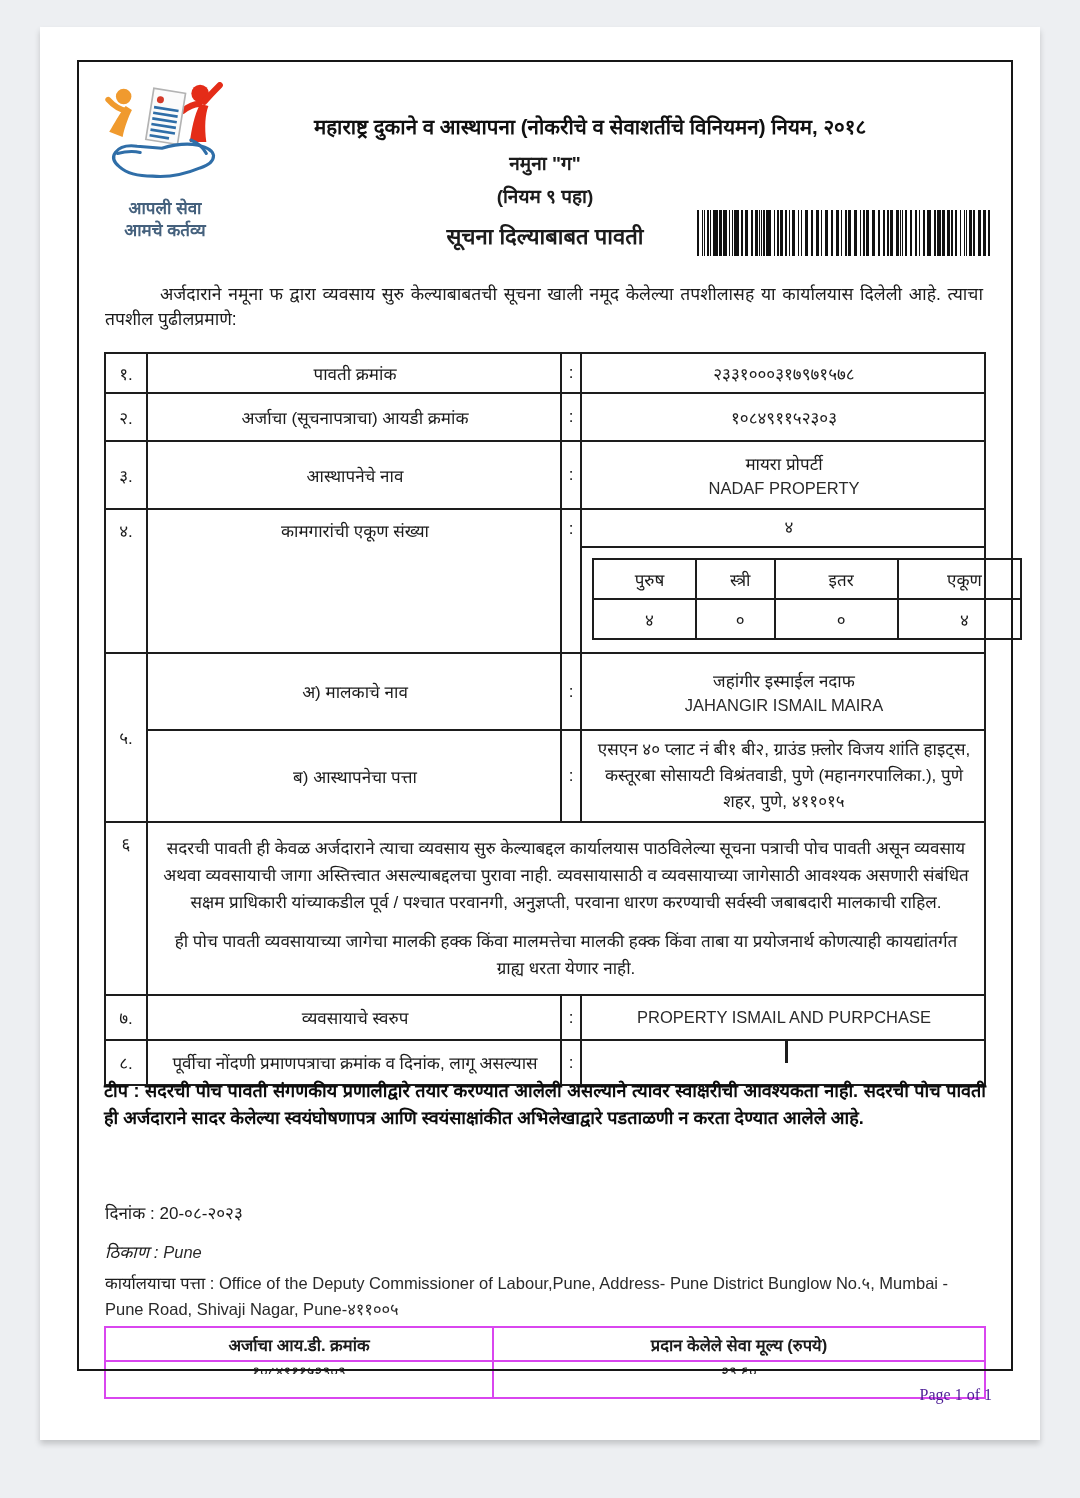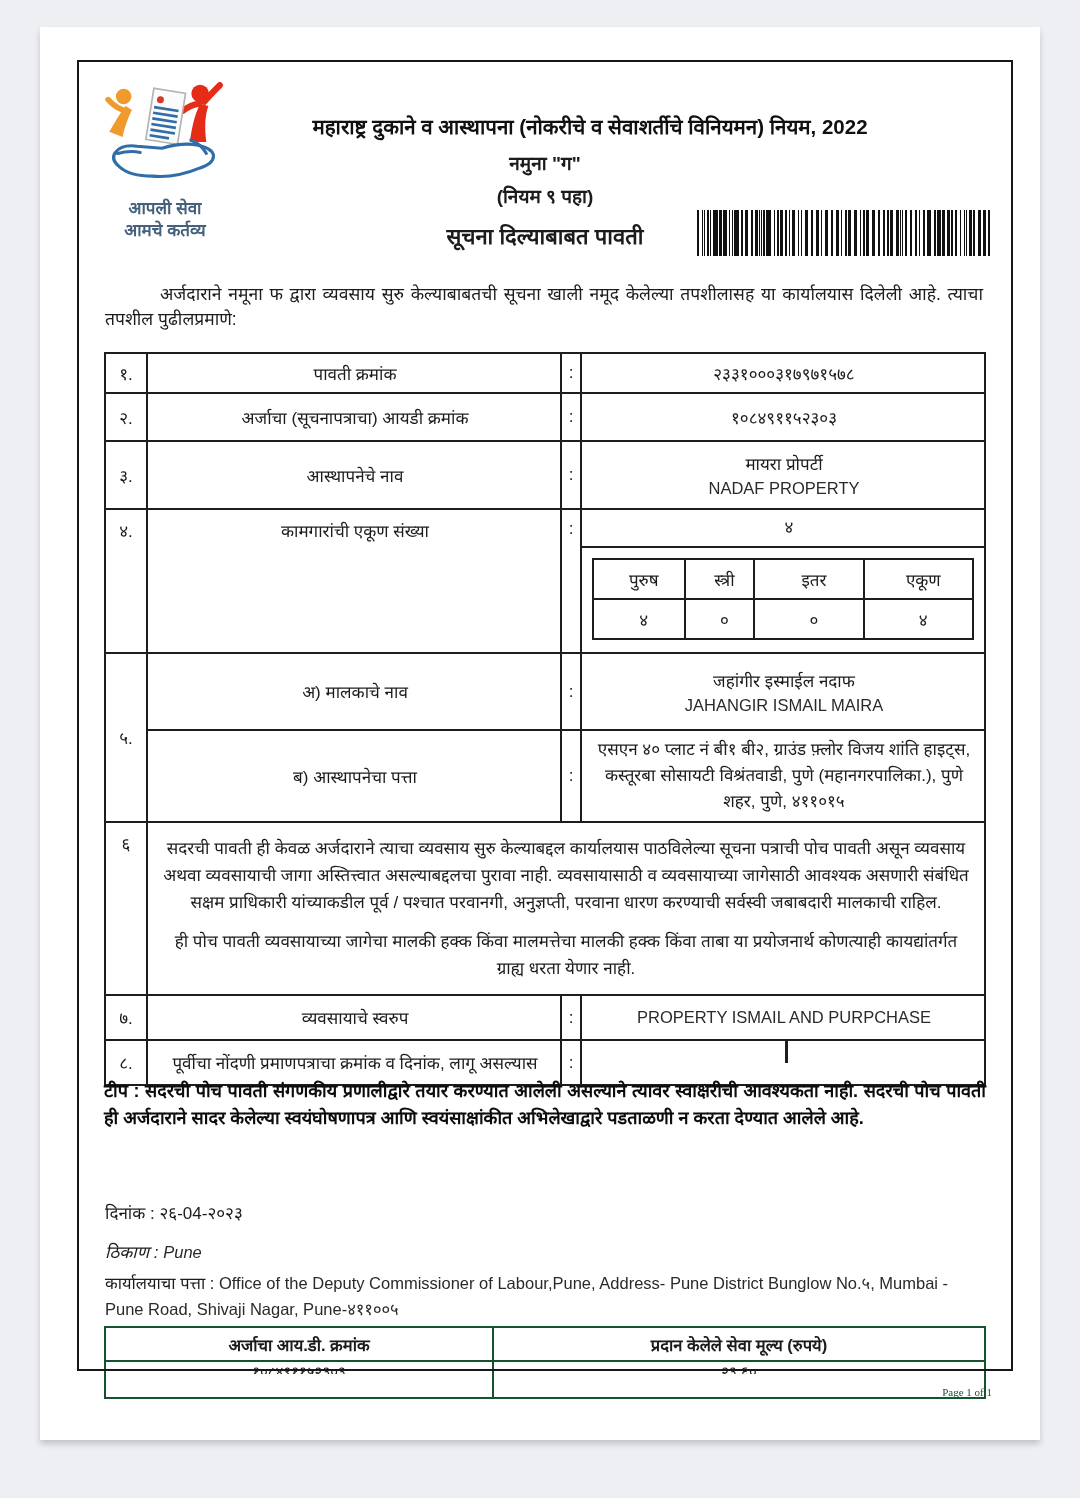--- a/index.html
+++ b/index.html
@@ -34,21 +34,21 @@
   .main-table td.col{text-align:center;}
   .main-table td.val{padding:6px 10px 6px 12px;}
   .en{font-size:16.5px;color:#2a2a2a;}
   .mr-line{margin-bottom:4px;}
   
   .r4 td{vertical-align:top;}
   .r4 td.lbl,.r4 td.col{padding-top:9px;}
   .r4 td.valwrap{padding:0;}
   .count{height:36px;line-height:36px;padding-left:12px;border-bottom:2px solid #1d1d1d;}
   .workers-wrap{padding:10px 8px 12px 10px;}
-  .workers{border-collapse:collapse;width:382px;}
+  .workers{border-collapse:collapse;width:430px;}
   .workers td{border:2px solid #1d1d1d;height:38px;padding-left:10px;vertical-align:middle;font-size:17px;}
   
   .r5no{vertical-align:top;padding-top:26px;}
   
   .r6 td{vertical-align:top;}
   .r6 td.no{padding-top:9px;}
   .six-text{padding:7px 12px 7px 12px;line-height:27px;text-align:justify;}
   .six-text p{margin:12px;}
   
   .r8val{position:relative;}
@@ -57,26 +57,26 @@
   
   .note{position:absolute;left:104px;top:1078px;width:882px;font-weight:bold;font-size:18px;line-height:27px;text-align:justify;color:#0c0c0c;}
   .note p{margin:0;}
 
   .date-line{position:absolute;left:105px;top:1201px;font-size:17px;}
   .place-line{position:absolute;left:105px;top:1240px;font-size:17px;font-style:italic;}
   .office-line{position:absolute;left:105px;top:1270px;width:878px;font-size:16.5px;line-height:26px;}
 
   
   .fee-table{position:absolute;left:104px;top:1326px;width:880px;border-collapse:collapse;table-layout:fixed;font-size:16.5px;}
-  .fee-table td{border:2px solid #14532d;text-align:center;}
+  .fee-table td{border:2px solid #d946ef;text-align:center;}
   .fee-head td{height:30px;font-weight:bold;vertical-align:middle;}
   .fee-vals td{height:33px;vertical-align:top;}
   .clip{height:11px;overflow:hidden;text-align:center;font-size:15px;line-height:17px;}
 
-  .page-number{position:absolute;right:88px;top:1386px;font-family:"Liberation Serif", serif;font-size:11px;color:#14532d;}
+  .page-number{position:absolute;right:88px;top:1386px;font-family:"Liberation Serif", serif;font-size:16px;color:#4c1d95;}
 </style>
 </head>
 <body>
 
 <div class="page"></div>
 
 <div class="logo">
   <svg width="124" height="116" viewBox="0 0 120 112">
 
     <circle cx="20" cy="14" r="7.5" fill="#F09A2E"></circle>
@@ -104,21 +104,21 @@
     <g fill="none" stroke="#2F6EA8" stroke-width="3" stroke-linecap="round" stroke-linejoin="round">
       <path d="M12 68 Q18 60 33 62 L57 64 Q77 58 92 61 Q106 64 107 71 Q107 79 94 83 Q70 93 48 91 Q26 91 16 82 Q7 75 12 68 Z"></path>
       <path d="M14 69 Q26 66 36 68"></path>
       <path d="M100 69 Q95 60 85 56"></path>
     </g>
   </svg>
   <div class="logo-caption">आपली सेवा</div>
   <div class="logo-caption">आमचे कर्तव्य</div>
 </div>
 
-<div class="doc-title">महाराष्ट्र दुकाने व आस्थापना (नोकरीचे व सेवाशर्तीचे विनियमन) नियम, 2022</div>
+<div class="doc-title">महाराष्ट्र दुकाने व आस्थापना (नोकरीचे व सेवाशर्तीचे विनियमन) नियम, २०१८</div>
 <div class="form-name">नमुना "ग"</div>
 <div class="rule-ref">(नियम ९ पहा)</div>
 <div class="receipt-title">सूचना दिल्याबाबत पावती</div>
 <div class="barcode"><span style="width:2px;background:#111"></span><span style="width:3px;background:#fff"></span><span style="width:1px;background:#111"></span><span style="width:1px;background:#fff"></span><span style="width:1px;background:#111"></span><span style="width:2px;background:#fff"></span><span style="width:2px;background:#111"></span><span style="width:1px;background:#fff"></span><span style="width:1px;background:#111"></span><span style="width:2px;background:#fff"></span><span style="width:5px;background:#111"></span><span style="width:1px;background:#fff"></span><span style="width:3px;background:#111"></span><span style="width:1px;background:#fff"></span><span style="width:4px;background:#111"></span><span style="width:2px;background:#fff"></span><span style="width:1px;background:#111"></span><span style="width:2px;background:#fff"></span><span style="width:1px;background:#111"></span><span style="width:1px;background:#fff"></span><span style="width:5px;background:#111"></span><span style="width:2px;background:#fff"></span><span style="width:2px;background:#111"></span><span style="width:2px;background:#fff"></span><span style="width:3px;background:#111"></span><span style="width:3px;background:#fff"></span><span style="width:2px;background:#111"></span><span style="width:2px;background:#fff"></span><span style="width:3px;background:#111"></span><span style="width:1px;background:#fff"></span><span style="width:1px;background:#111"></span><span style="width:1px;background:#fff"></span><span style="width:1px;background:#111"></span><span style="width:1px;background:#fff"></span><span style="width:2px;background:#111"></span><span style="width:1px;background:#fff"></span><span style="width:5px;background:#111"></span><span style="width:3px;background:#fff"></span><span style="width:1px;background:#111"></span><span style="width:2px;background:#fff"></span><span style="width:2px;background:#111"></span><span style="width:1px;background:#fff"></span><span style="width:3px;background:#111"></span><span style="width:2px;background:#fff"></span><span style="width:2px;background:#111"></span><span style="width:2px;background:#fff"></span><span style="width:1px;background:#111"></span><span style="width:2px;background:#fff"></span><span style="width:3px;background:#111"></span><span style="width:3px;background:#fff"></span><span style="width:1px;background:#111"></span><span style="width:2px;background:#fff"></span><span style="width:1px;background:#111"></span><span style="width:3px;background:#fff"></span><span style="width:3px;background:#111"></span><span style="width:3px;background:#fff"></span><span style="width:2px;background:#111"></span><span style="width:3px;background:#fff"></span><span style="width:3px;background:#111"></span><span style="width:2px;background:#fff"></span><span style="width:1px;background:#111"></span><span style="width:3px;background:#fff"></span><span style="width:3px;background:#111"></span><span style="width:3px;background:#fff"></span><span style="width:2px;background:#111"></span><span style="width:3px;background:#fff"></span><span style="width:3px;background:#111"></span><span style="width:2px;background:#fff"></span><span style="width:1px;background:#111"></span><span style="width:3px;background:#fff"></span><span style="width:2px;background:#111"></span><span style="width:1px;background:#fff"></span><span style="width:3px;background:#111"></span><span style="width:3px;background:#fff"></span><span style="width:3px;background:#111"></span><span style="width:3px;background:#fff"></span><span style="width:1px;background:#111"></span><span style="width:2px;background:#fff"></span><span style="width:2px;background:#111"></span><span style="width:1px;background:#fff"></span><span style="width:3px;background:#111"></span><span style="width:3px;background:#fff"></span><span style="width:3px;background:#111"></span><span style="width:3px;background:#fff"></span><span style="width:2px;background:#111"></span><span style="width:3px;background:#fff"></span><span style="width:2px;background:#111"></span><span style="width:2px;background:#fff"></span><span style="width:2px;background:#111"></span><span style="width:1px;background:#fff"></span><span style="width:3px;background:#111"></span><span style="width:3px;background:#fff"></span><span style="width:3px;background:#111"></span><span style="width:1px;background:#fff"></span><span style="width:1px;background:#111"></span><span style="width:1px;background:#fff"></span><span style="width:1px;background:#111"></span><span style="width:2px;background:#fff"></span><span style="width:2px;background:#111"></span><span style="width:3px;background:#fff"></span><span style="width:2px;background:#111"></span><span style="width:3px;background:#fff"></span><span style="width:2px;background:#111"></span><span style="width:2px;background:#fff"></span><span style="width:1px;background:#111"></span><span style="width:3px;background:#fff"></span><span style="width:2px;background:#111"></span><span style="width:2px;background:#fff"></span><span style="width:4px;background:#111"></span><span style="width:3px;background:#fff"></span><span style="width:2px;background:#111"></span><span style="width:1px;background:#fff"></span><span style="width:4px;background:#111"></span><span style="width:1px;background:#fff"></span><span style="width:3px;background:#111"></span><span style="width:2px;background:#fff"></span><span style="width:3px;background:#111"></span><span style="width:1px;background:#fff"></span><span style="width:2px;background:#111"></span><span style="width:2px;background:#fff"></span><span style="width:2px;background:#111"></span><span style="width:3px;background:#fff"></span><span style="width:1px;background:#111"></span><span style="width:3px;background:#fff"></span><span style="width:1px;background:#111"></span><span style="width:1px;background:#fff"></span><span style="width:1px;background:#111"></span><span style="width:2px;background:#fff"></span><span style="width:3px;background:#111"></span><span style="width:1px;background:#fff"></span><span style="width:2px;background:#111"></span><span style="width:3px;background:#fff"></span><span style="width:3px;background:#111"></span><span style="width:2px;background:#fff"></span><span style="width:3px;background:#111"></span><span style="width:2px;background:#fff"></span><span style="width:3px;background:#111"></span></div>
 
 <div class="intro">अर्जदाराने नमूना फ द्वारा व्यवसाय सुरु केल्याबाबतची सूचना खाली नमूद केलेल्या तपशीलासह या कार्यालयास दिलेली आहे. त्याचा तपशील पुढीलप्रमाणे:</div>
 
 <table class="main-table">
   <colgroup>
       <col style="width:42px">
@@ -218,21 +218,21 @@
   </tr>
 </tbody>
   </table>
 
 <div class="note">
   <p>टीप : सदरची पोच पावती संगणकीय प्रणालीद्वारे तयार करण्यात आलेली असल्याने त्यावर स्वाक्षरीची आवश्यकता नाही. सदरची पोच पावती ही अर्जदाराने सादर केलेल्या स्वयंघोषणापत्र आणि स्वयंसाक्षांकीत अभिलेखाद्वारे पडताळणी न करता देण्यात आलेले आहे.</p>
 </div>
 
 <div class="date-line">
   <span>दिनांक :</span>
-  <span>२६-04-२०२३</span>
+  <span>20-०८-२०२३</span>
 </div>
 <div class="place-line">
   <span>ठिकाण :</span>
   <span class="en">Pune</span>
 </div>
 <div class="office-line">
   <span>कार्यालयाचा पत्ता :</span>
   <span class="en">Office of the Deputy Commissioner of Labour,Pune, Address- Pune District Bunglow No.५, Mumbai - Pune Road, Shivaji Nagar, Pune-४११००५</span>
 </div>
 

